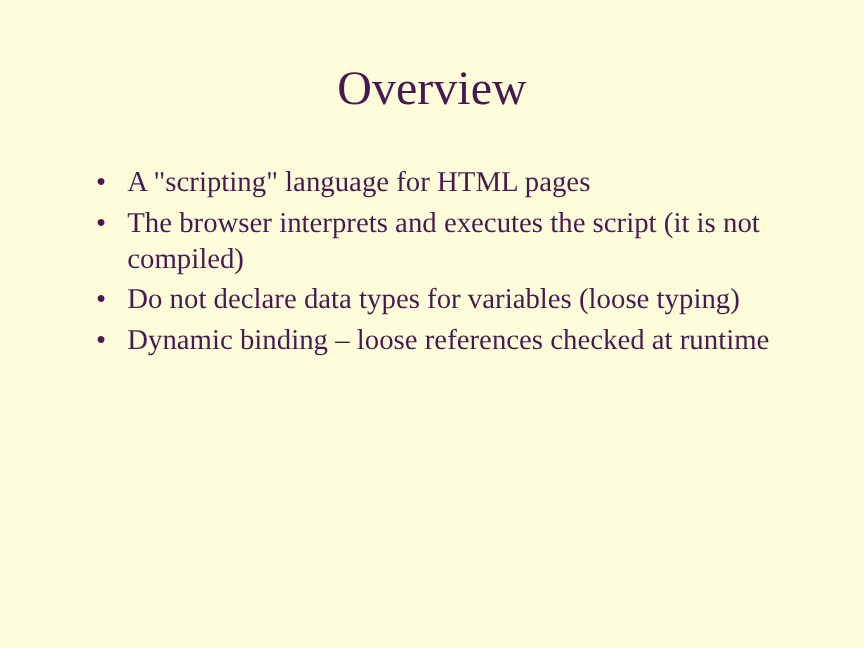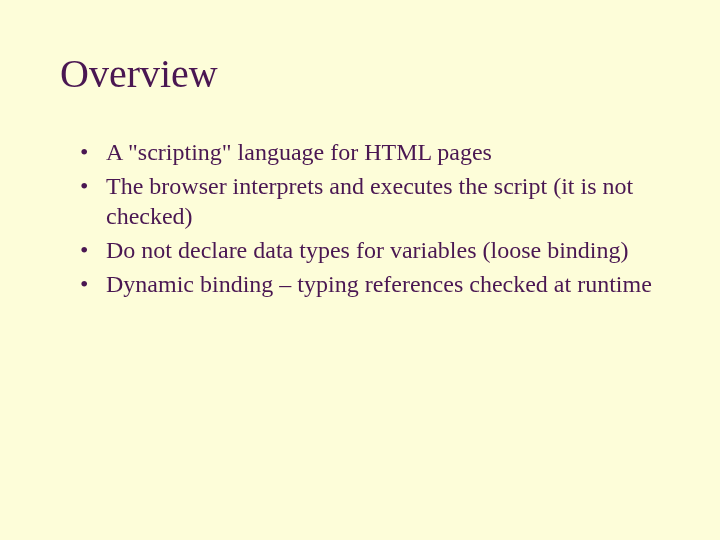--- a/index.html
+++ b/index.html
@@ -14,21 +14,21 @@
     font-family: "Times New Roman", Times, serif;
     color: #4a1752;
   }
   .slide {
     width: 720px;
     height: 540px;
     box-sizing: border-box;
     padding: 50px 60px 60px 60px;
   }
   .title {
-    text-align: left;
+    text-align: center;
     font-size: 40px;
     font-weight: 400;
     margin: 0 0 40px 0;
   }
   .bullets {
     list-style: none;
     padding: 0 0 0 26px;
     margin: 0;
     font-size: 24px;
     line-height: 1.25;
@@ -46,17 +46,17 @@
     font-size: 24px;
   }
 </style>
 </head>
 <body>
 
 <div class="slide">
   <h1 class="title">Overview</h1>
   <ul class="bullets">
     <li>A "scripting" language for HTML pages</li>
-    <li>The browser interprets and executes the script (it is not checked)</li>
-    <li>Do not declare data types for variables (loose binding)</li>
-    <li>Dynamic binding – typing references checked at runtime</li>
+    <li>The browser interprets and executes the script (it is not compiled)</li>
+    <li>Do not declare data types for variables (loose typing)</li>
+    <li>Dynamic binding – loose references checked at runtime</li>
   </ul>
 </div>
 
 </body></html>

